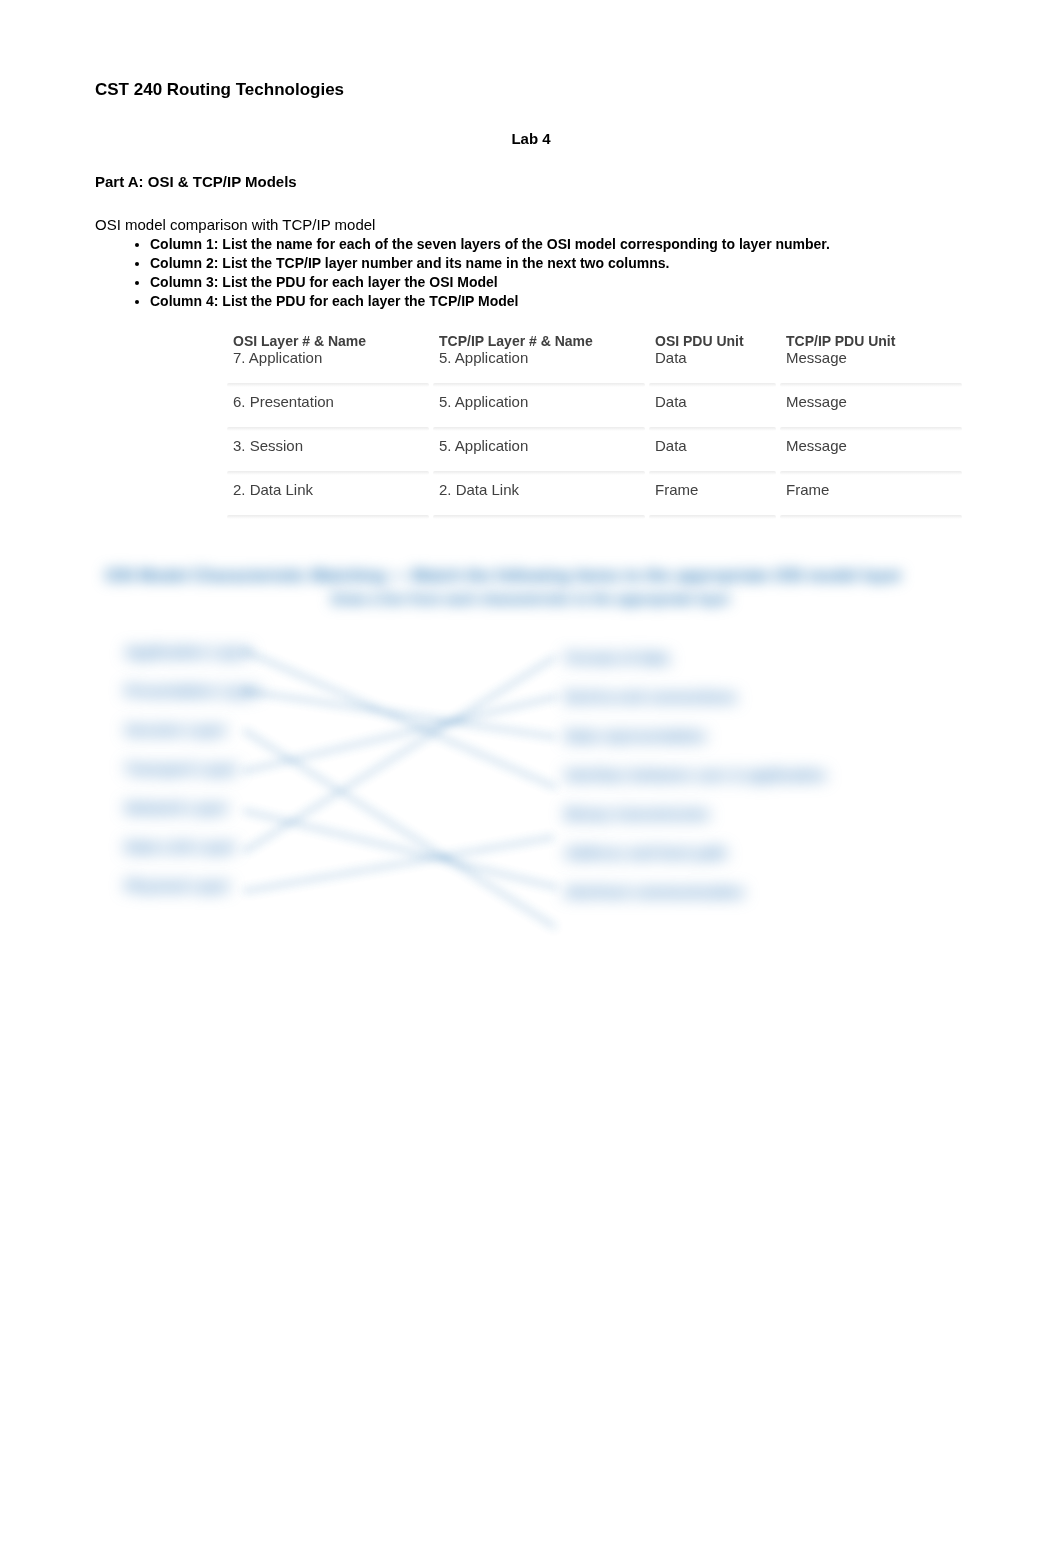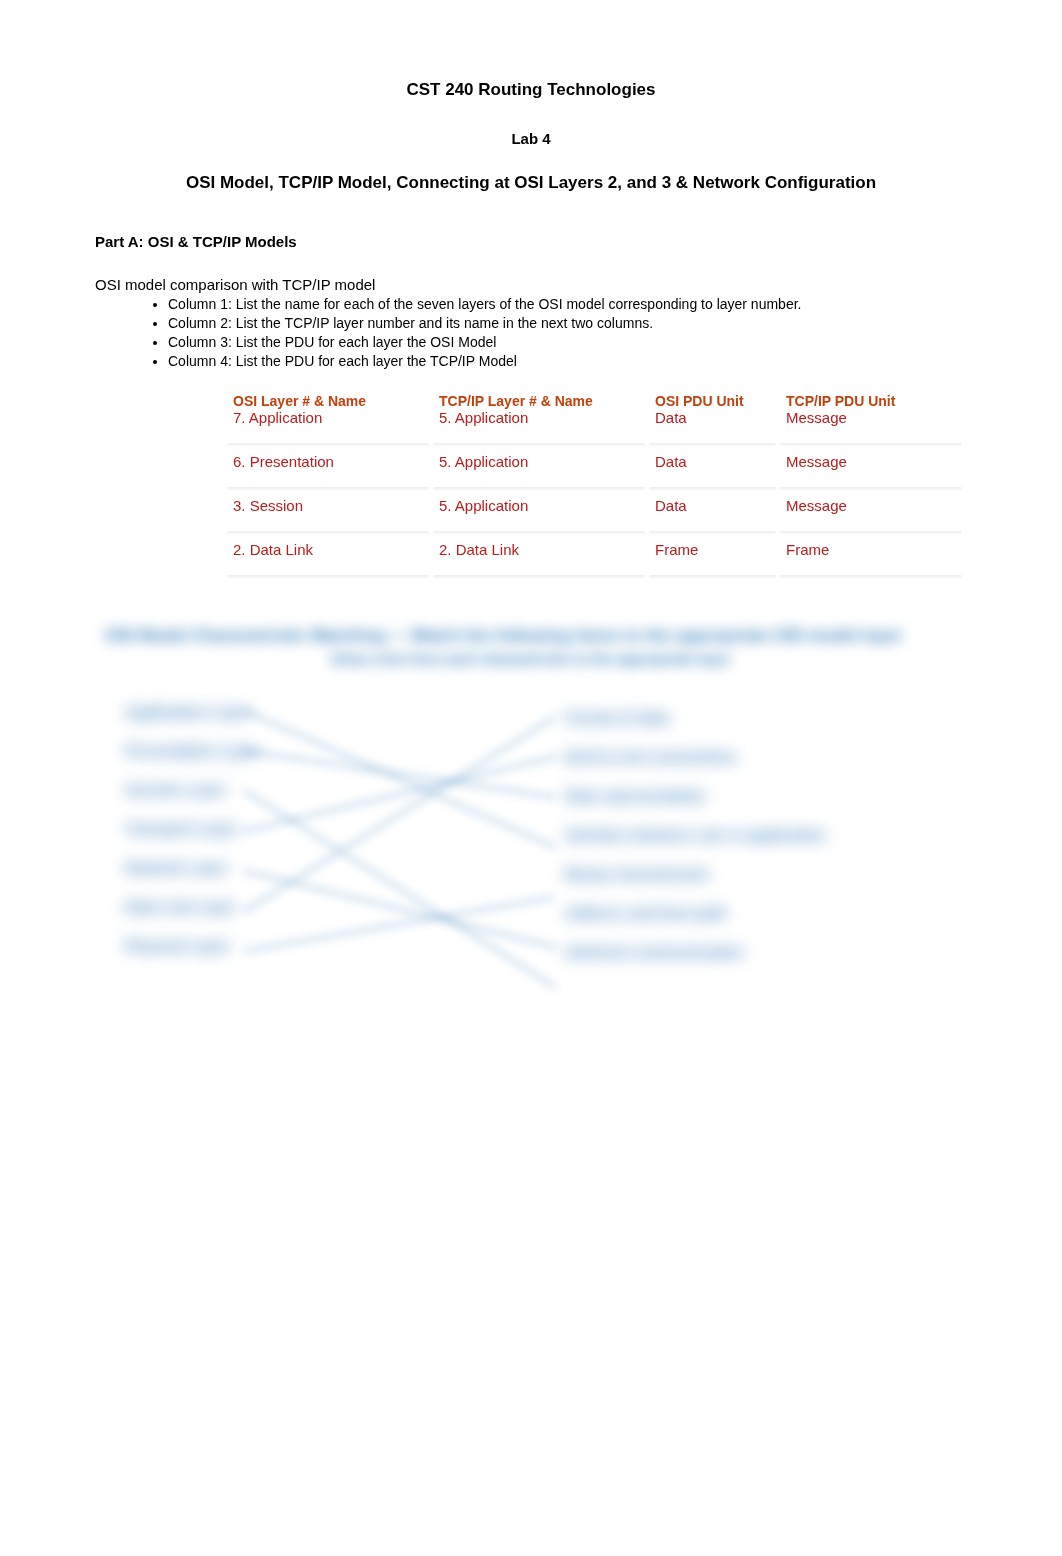--- a/index.html
+++ b/index.html
@@ -7,21 +7,21 @@
     padding: 0;
     font-family: Arial, Helvetica, sans-serif;
     background: #fff;
     color: #000;
     width: 1062px;
   }
   .page {
     padding: 80px 95px 60px 95px;
   }
   .course-title {
-    text-align: center;
+    text-align: left;
     font-weight: bold;
     font-size: 17px;
     margin-bottom: 30px;
   }
   .lab-title {
     text-align: center;
     font-weight: bold;
     font-size: 15px;
     margin-bottom: 26px;
   }
@@ -42,39 +42,39 @@
     margin-bottom: 2px;
   }
   ul.cols {
     margin: 0 0 18px 55px;
     padding: 0;
     font-size: 14px;
     line-height: 1.35;
   }
   ul.cols li {
     list-style: disc;
-    margin-left: 18px;
+    font-weight: bold;
   }
   .tbl {
     margin-left: 130px;
     border-collapse: separate;
     border-spacing: 0;
     font-size: 15px;
   }
   .tbl th {
     text-align: left;
     font-weight: bold;
     font-size: 14px;
-    color: #c2410c;
+    color: #404040;
     padding: 4px 8px 0 8px;
     vertical-align: bottom;
   }
   .tbl td {
     padding: 0 8px 0 8px;
-    color: #b91c1c;
+    color: #404040;
     position: relative;
     margin-left: 28px;
   }
   .tbl tr.data td {
     height: 44px;
     vertical-align: top;
   }
   .tbl tr.data td::after {
     content: "";
     position: absolute;
@@ -150,21 +150,20 @@
     stroke-width: 2.5;
     stroke-dasharray: 4 3;
   }
 </style>
 </head>
 <body>
 
 <div class="page">
   <div class="course-title">CST 240 Routing Technologies</div>
   <div class="lab-title">Lab 4</div>
-  <div class="subtitle">OSI Model, TCP/IP Model, Connecting at OSI Layers 2, and 3 &amp; Network Configuration</div>
 
   <div class="part-heading">Part A: OSI &amp; TCP/IP Models</div>
 
   <div class="section-heading">OSI model comparison with TCP/IP model</div>
   <ul class="cols">
     <li>Column 1: List the name for each of the seven layers of the OSI model corresponding to layer number.</li>
     <li>Column 2: List the TCP/IP layer number and its name in the next two columns.</li>
     <li>Column 3: List the PDU for each layer the OSI Model</li>
     <li>Column 4: List the PDU for each layer the TCP/IP Model</li>
   </ul>

